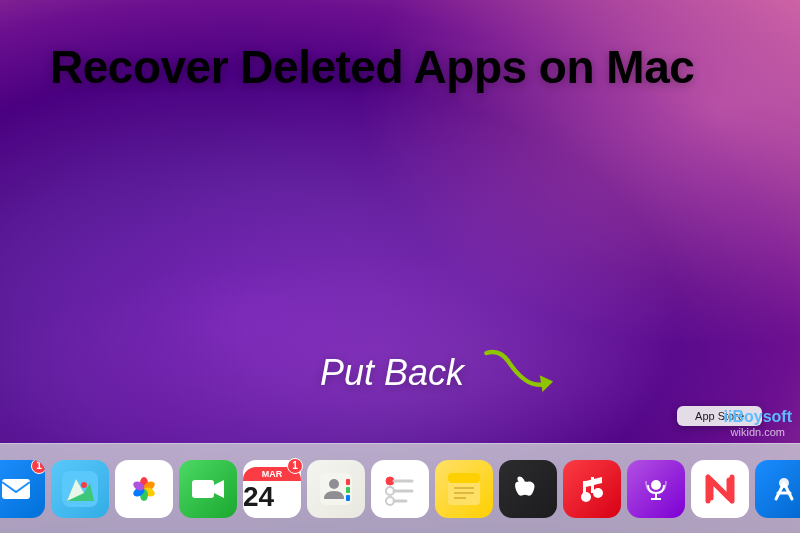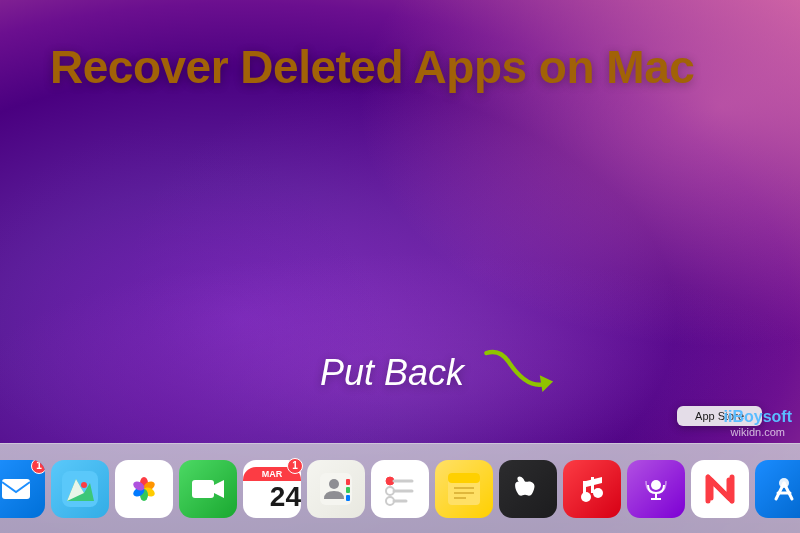--- a/index.html
+++ b/index.html
@@ -46,21 +46,21 @@
       right: 0;
       bottom: 90px;
       z-index: 1;
       display: flex;
       flex-direction: column;
       align-items: flex-start;
       padding: 40px 50px 0 50px;
     }
 
     .main-title {
-      color: #a16207;
+      color: #000000;
       font-size: 46px;
       font-weight: 800;
       letter-spacing: -0.5px;
       text-shadow: 0 2px 10px rgba(0,0,0,0.3);
       margin-bottom: 10px;
       white-space: nowrap;
       text-align: right;
     }
 
     
@@ -203,21 +203,21 @@
 
     .dock-icon svg {
       width: 36px;
       height: 36px;
     }
 
     
     .calendar-inner {
       display: flex;
       flex-direction: column;
-      align-items: flex-end;
+      align-items: flex-start;
       width: 100%;
     }
     .calendar-header {
       background: #fc3c44;
       width: 100%;
       text-align: center;
       color: white;
       font-size: 9px;
       font-weight: 600;
       padding: 2px 0;

